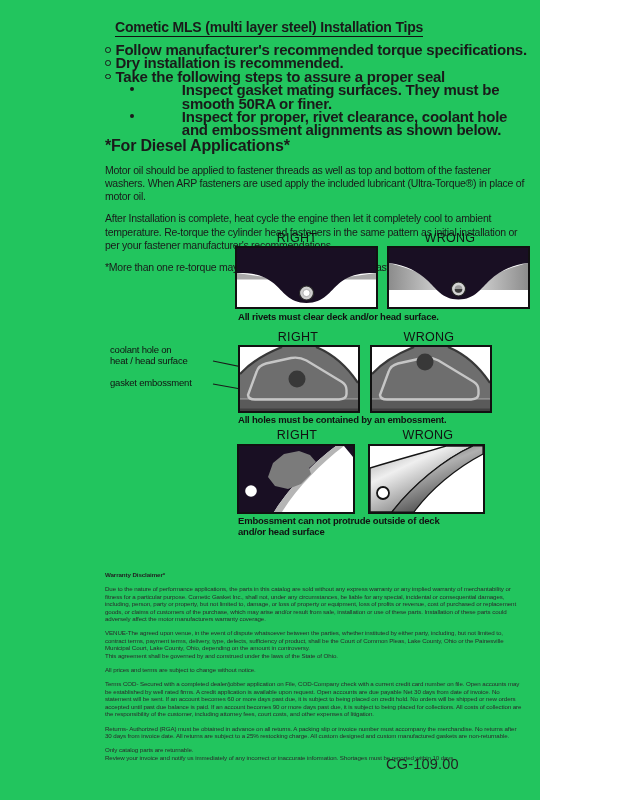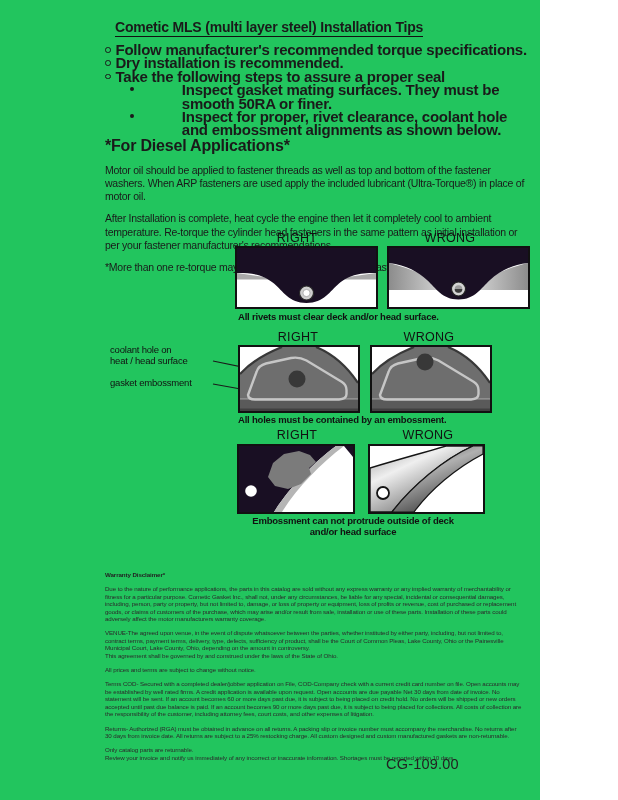--- a/index.html
+++ b/index.html
@@ -191,21 +191,21 @@
             <stop offset="1" stop-color="#525252"></stop>
         </linearGradient>
       </defs>
       <rect width="113" height="66" fill="#ffffff"></rect>
       <path d="M0,22 C30,13 56,6 76,0 L103,0 C74,13 42,40 22,66 L0,66 Z" fill="url(#gF1)" stroke="#141414" stroke-width="1.4"></path>
       <path d="M103,0 H113 V8 C86,22 60,44 44,66 L22,66 C42,40 74,13 103,0 Z" fill="url(#gF2)" stroke="#141414" stroke-width="1.2"></path>
       <circle cx="13" cy="47" r="6" fill="#ffffff" stroke="#141414" stroke-width="1.8"></circle>
     </svg>
   </div>
 
-  <div class="dg-caption" style="left:238px;top:516px;width:230px;text-align:center;">
+  <div class="dg-caption" style="left:238px;top:516px;width:230px;">
     <div>Embossment can not protrude outside of deck</div>
     <div>and/or head surface</div>
   </div>
 
   <div id="legal">
     <div class="lg-h">Warranty Disclaimer*</div>
     <div class="lg-p">Due to the nature of performance applications, the parts in this catalog are sold without any express warranty or any implied warranty of merchantability or fitness for a particular purpose.  Cometic Gasket Inc., shall not, under any circumstances, be liable for any special, incidental or consequential damages, including, person, party or property, but not limited to, damage, or loss of property or equipment, loss of profits or revenue, cost of purchased or replacement goods, or claims of customers of the purchase, which may arise and/or result from sale, installation or use of these parts.  Installation of these parts could adversely affect the motor manufacturers warranty coverage.</div>
     <div class="lg-p">VENUE-The agreed upon venue, in the event of dispute whatsoever between the parties, whether instituted by either party, including, but not limited to, contract terms, payment terms, delivery, type, defects, sufficiency of product, shall be the Court of Common Pleas, Lake County, Ohio or the Painesville Municipal Court, Lake County, Ohio, depending on the amount in controversy.</div>
     <div class="lg-p0">This agreement shall be governed by and construed under the laws of the State of Ohio.</div>
     <div class="lg-p">All prices and terms are subject to change without notice.</div>

